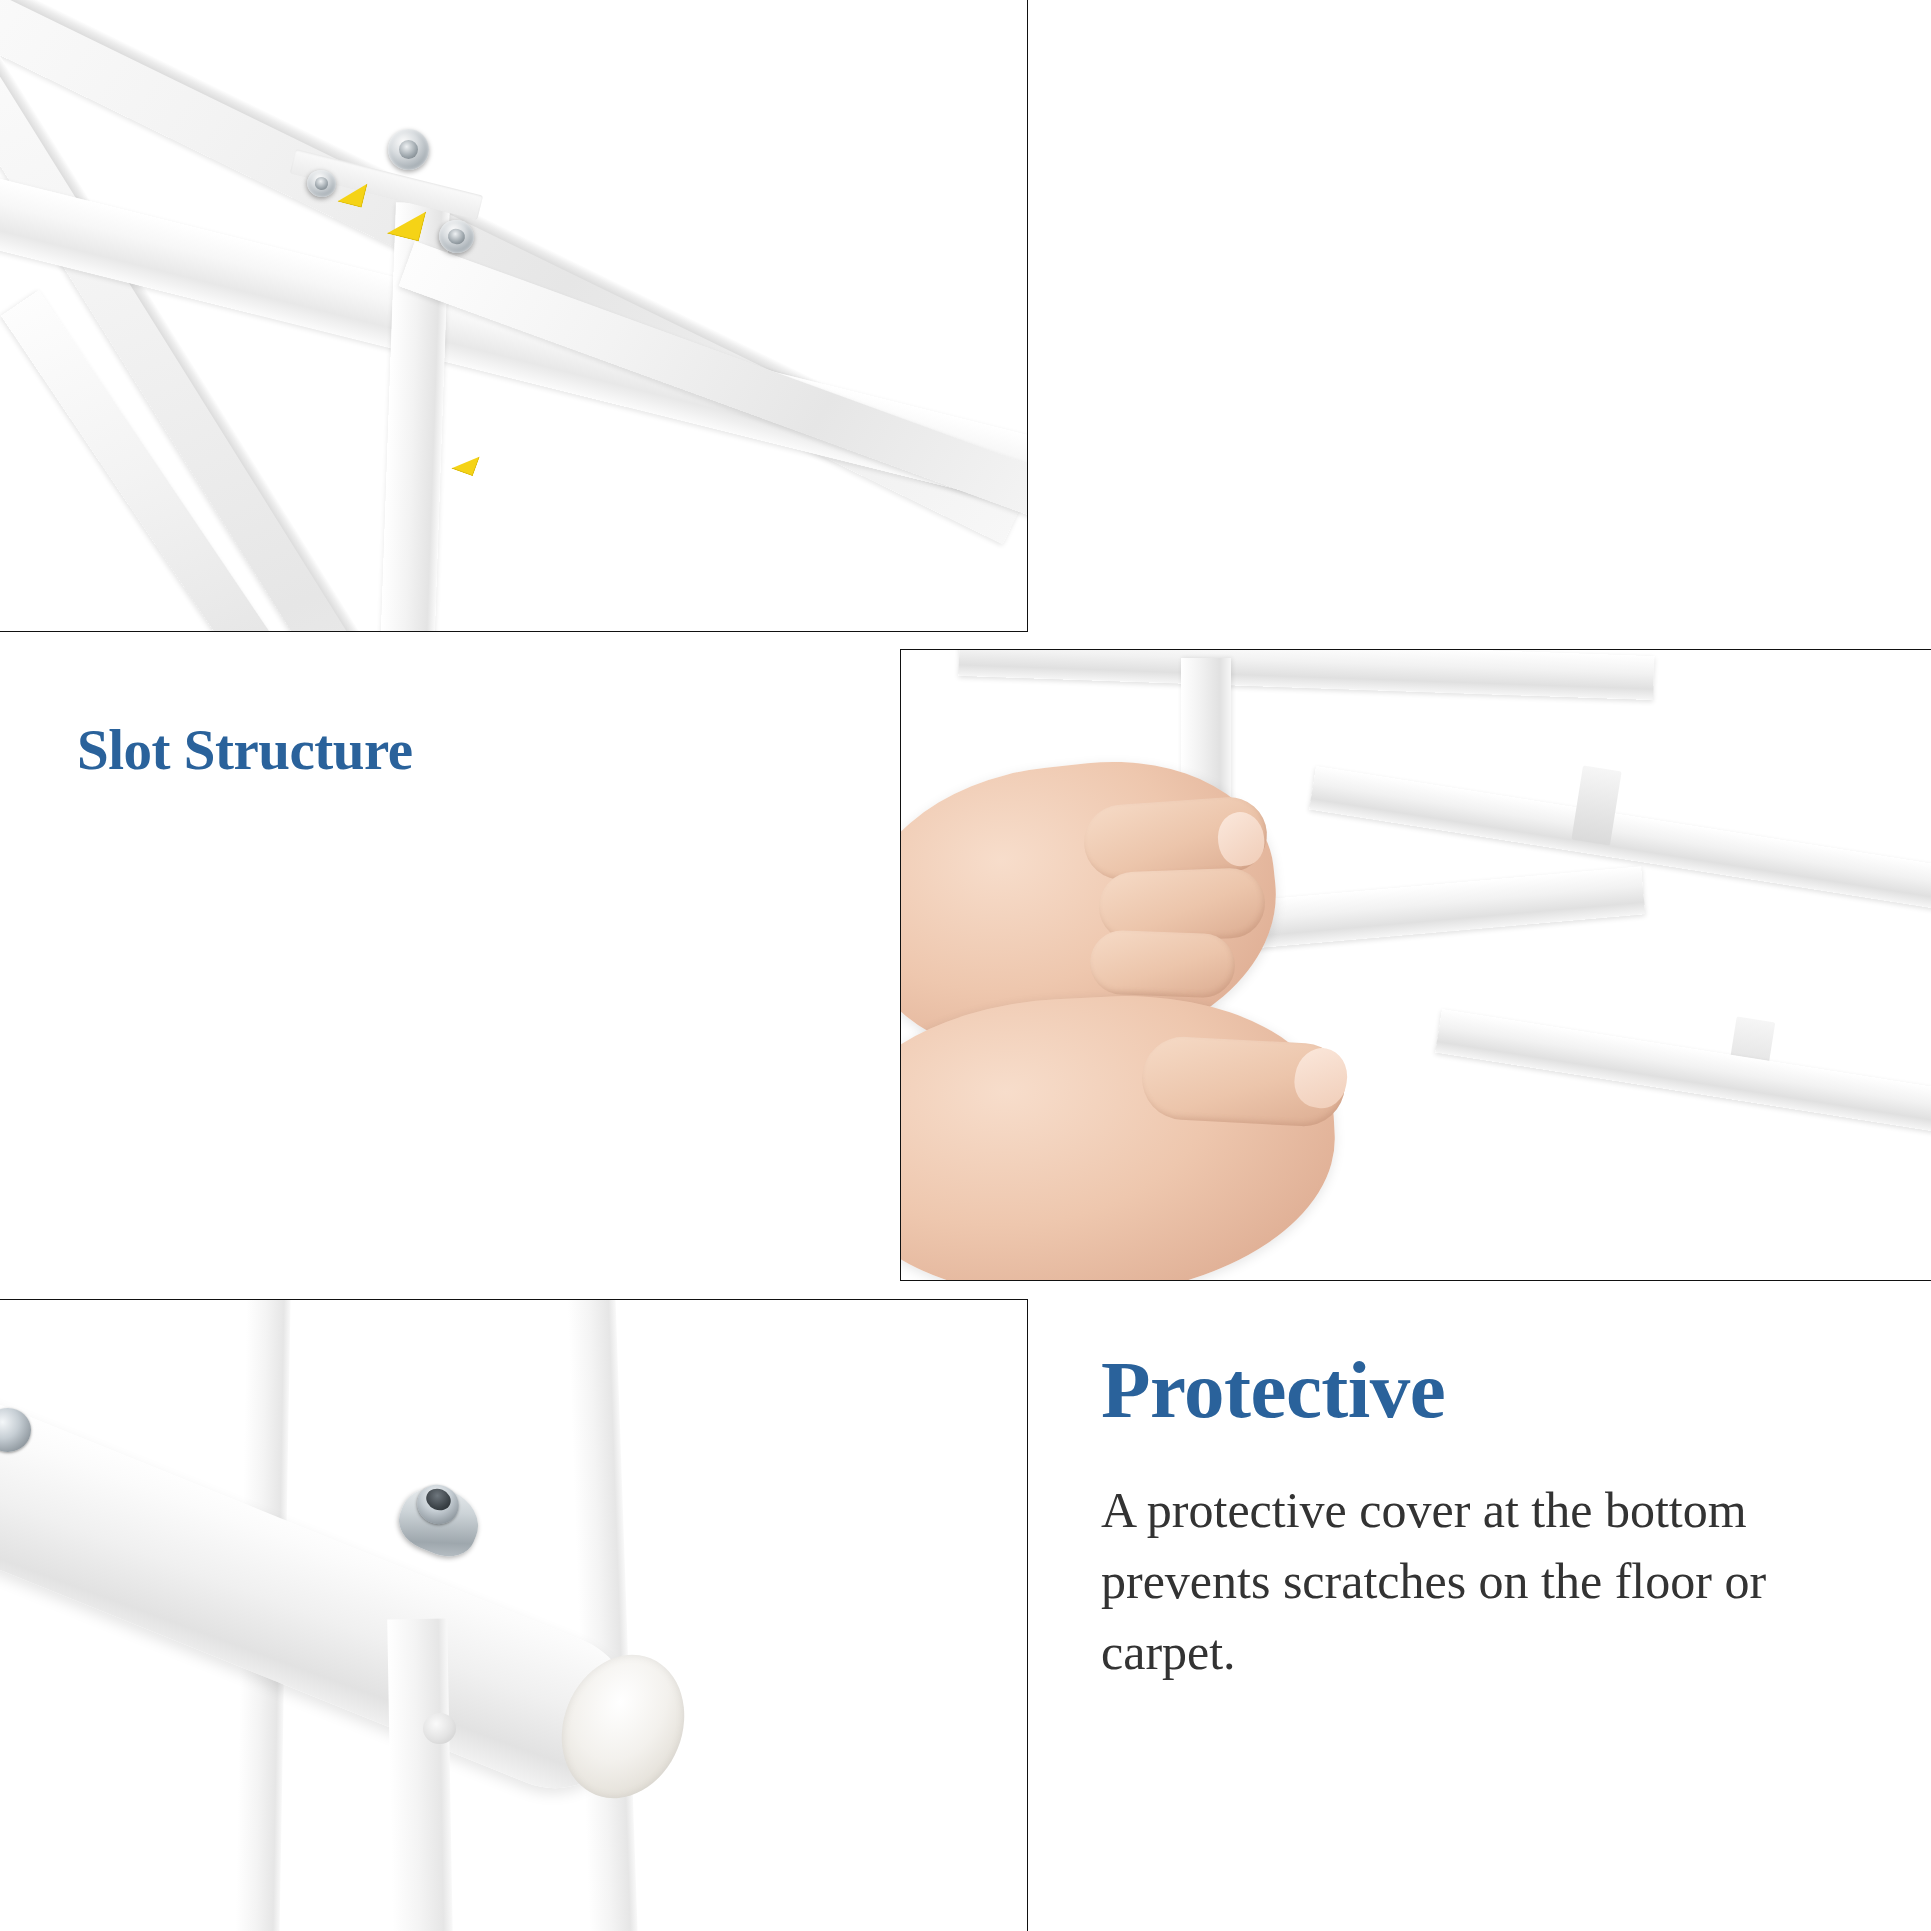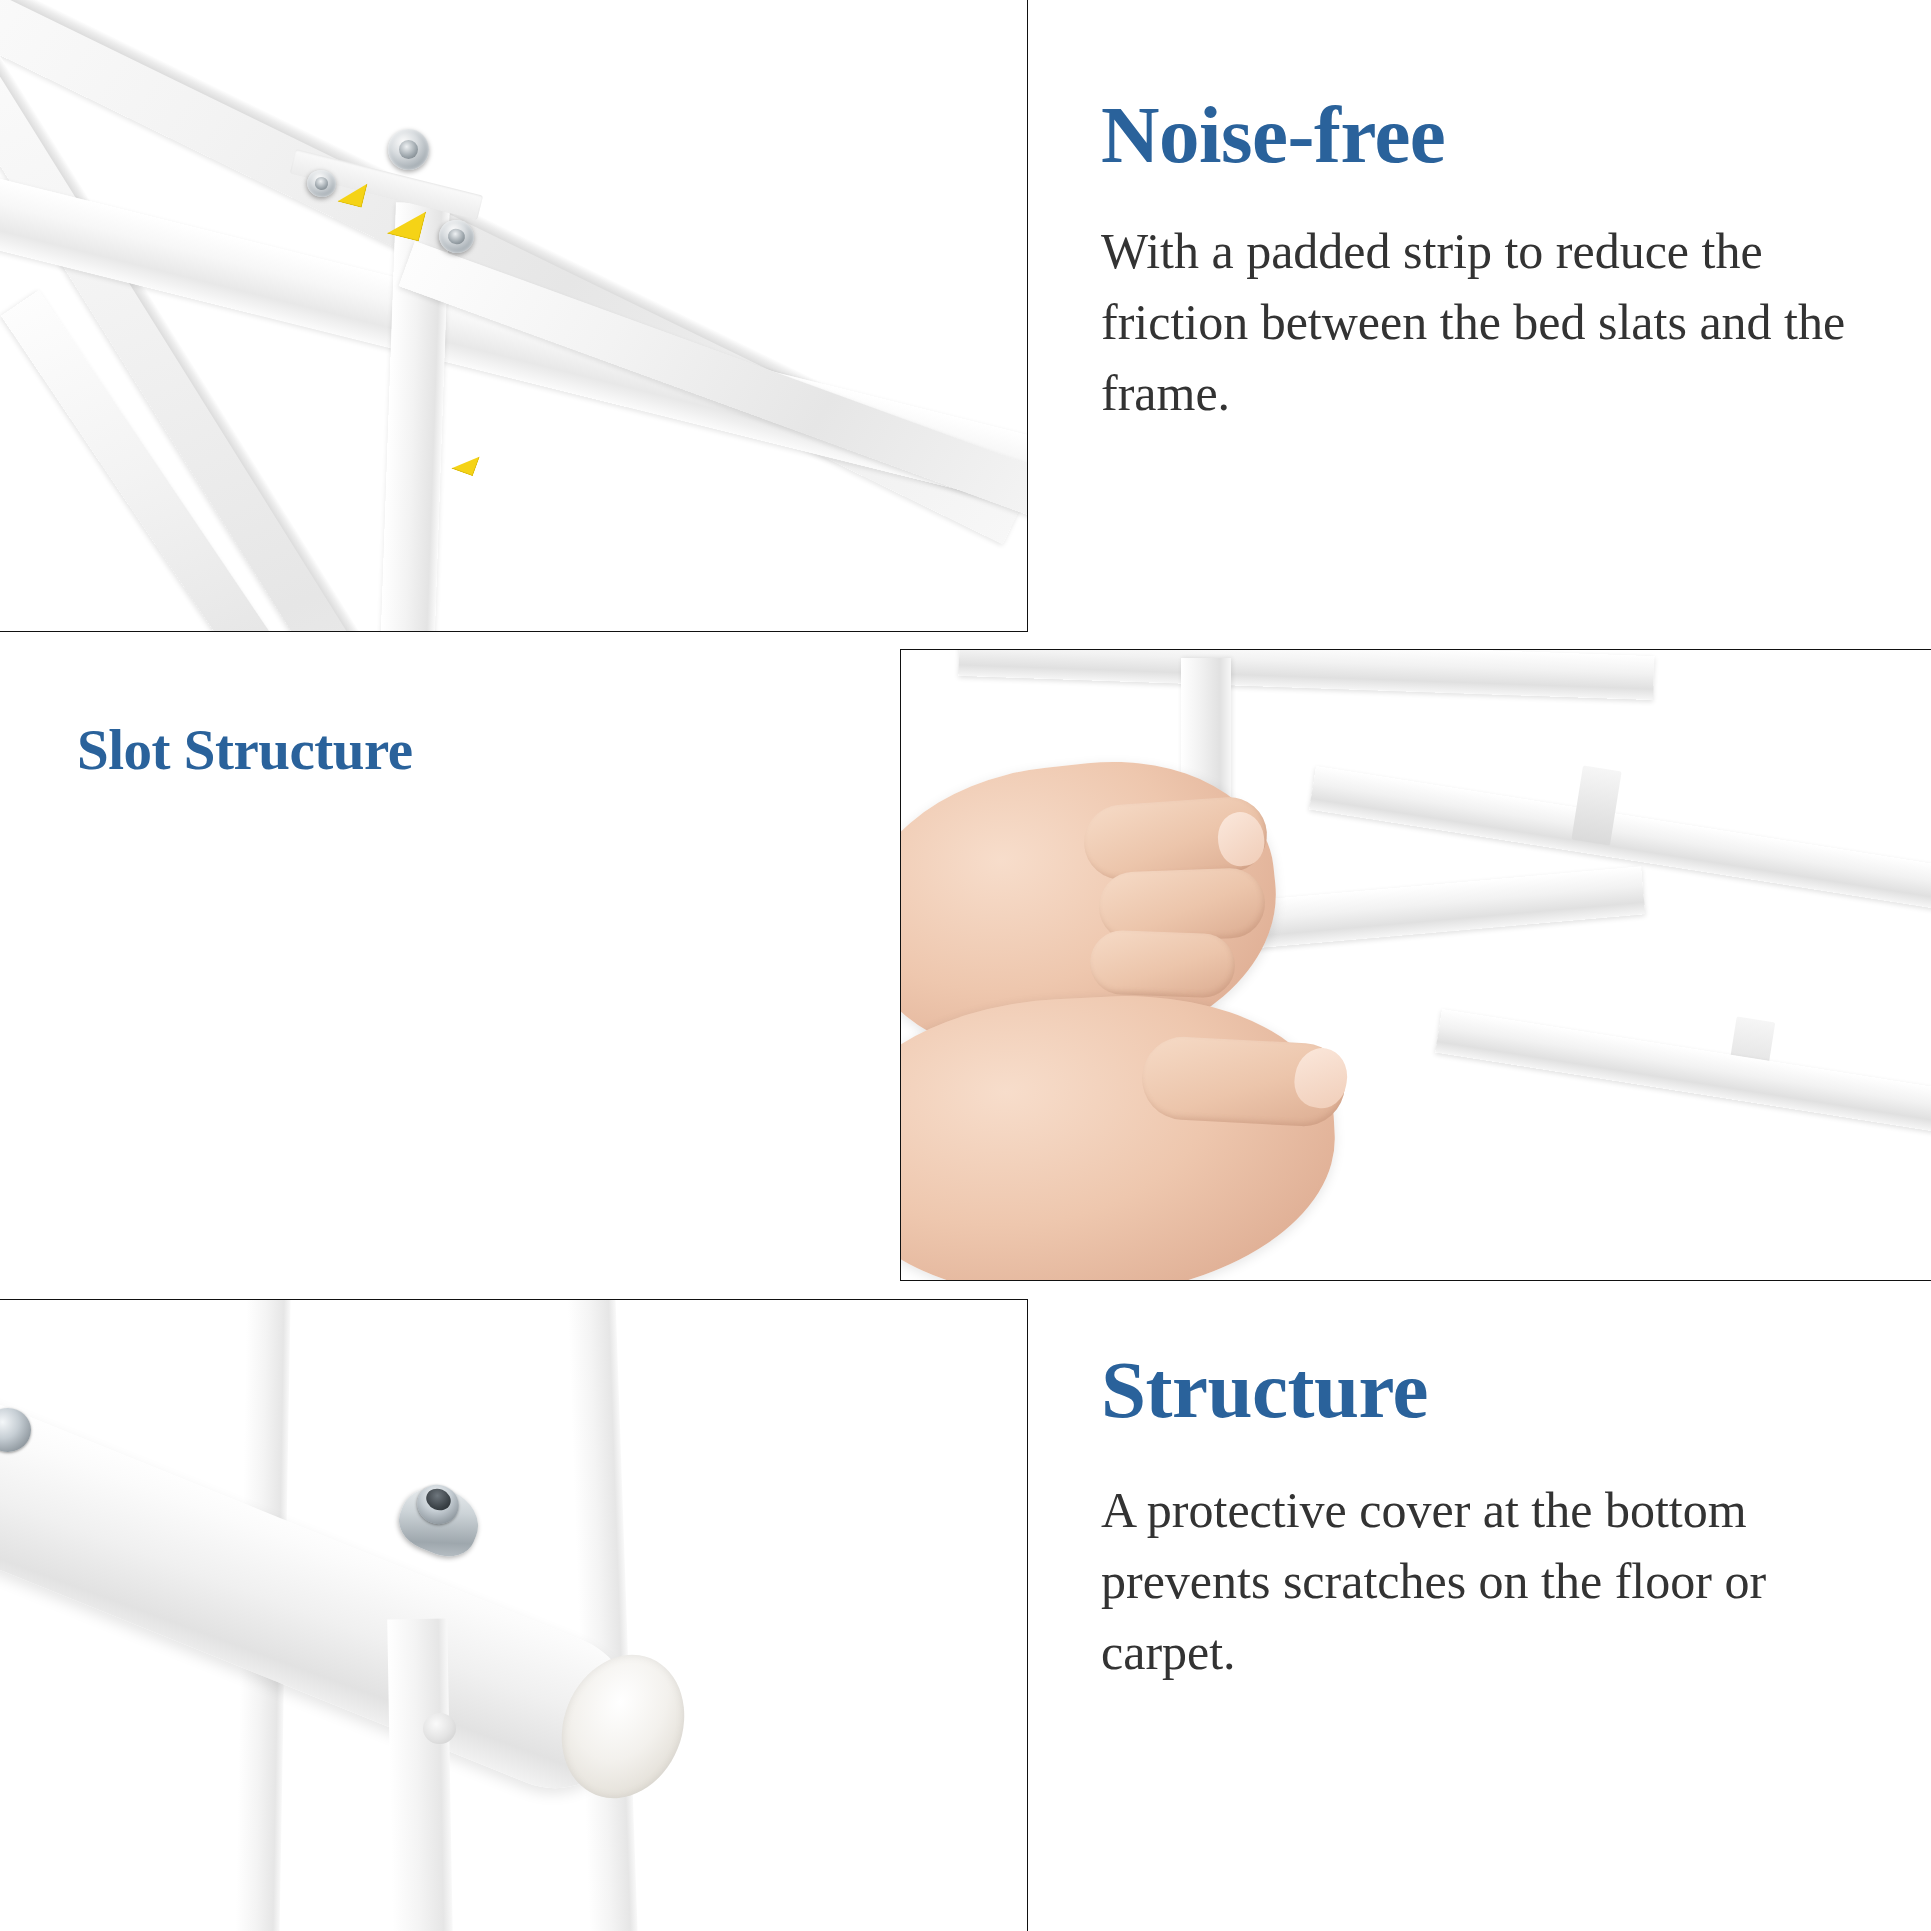--- a/index.html
+++ b/index.html
@@ -175,24 +175,20 @@
 
       <div class="warn-label" style="left:340px;top:180px;width:25px;height:25px;transform:rotate(14deg);
                   clip-path:polygon(0 100%,100% 100%,100% 0);"></div>
       <div class="warn-label" style="left:390px;top:207px;width:33px;height:31px;transform:rotate(14deg);
                   clip-path:polygon(0 100%,100% 100%,100% 0);"></div>
       <div class="warn-label" style="left:454px;top:452px;width:23px;height:21px;transform:rotate(20deg);
                   clip-path:polygon(0 100%,100% 100%,100% 0);"></div>
     </div>
   </div>
 
-  <div class="text-panel" id="panel-noise-text">
-    <h2 class="feat-title">Noise-free</h2>
-    <p class="feat-body">With a padded strip to reduce the friction between the bed slats and the frame.</p>
-  </div>
 
   <div class="text-panel" id="panel-slot-text">
     <h2 class="feat-title">Slot Structure</h2>
   </div>
 
   <div class="photo-panel" id="panel-slot-photo">
     <div class="p2">
 
       <div class="rail" style="left:58px;top:-5.8px;width:695px;height:44px;transform:rotate(2deg);"></div>
 
@@ -239,19 +235,19 @@
       <div class="leg-post" style="left:390px;top:319px;width:60px;height:319px;transform:rotate(-1deg);"></div>
       <div class="dark-bolt" style="left:423px;top:413px;width:33px;height:31px;
                   background:radial-gradient(circle at 40% 35%,#fafafa 0%,#e3e3e3 55%,#c9c9c9 100%);"></div>
 
       <div class="clip-bolt" style="left:-15.4px;top:108px;width:46px;height:44px;"></div>
     </div>
   </div>
 
   <div class="text-panel" id="panel-foot-text">
     <h2 class="feat-title">
-      <span>Structure</span><br>
+      <span>Protective</span><br>
     </h2>
     <p class="feat-body">A protective cover at the bottom prevents scratches on the floor or carpet.</p>
   </div>
 
 </div>
 
 
 </body></html>

